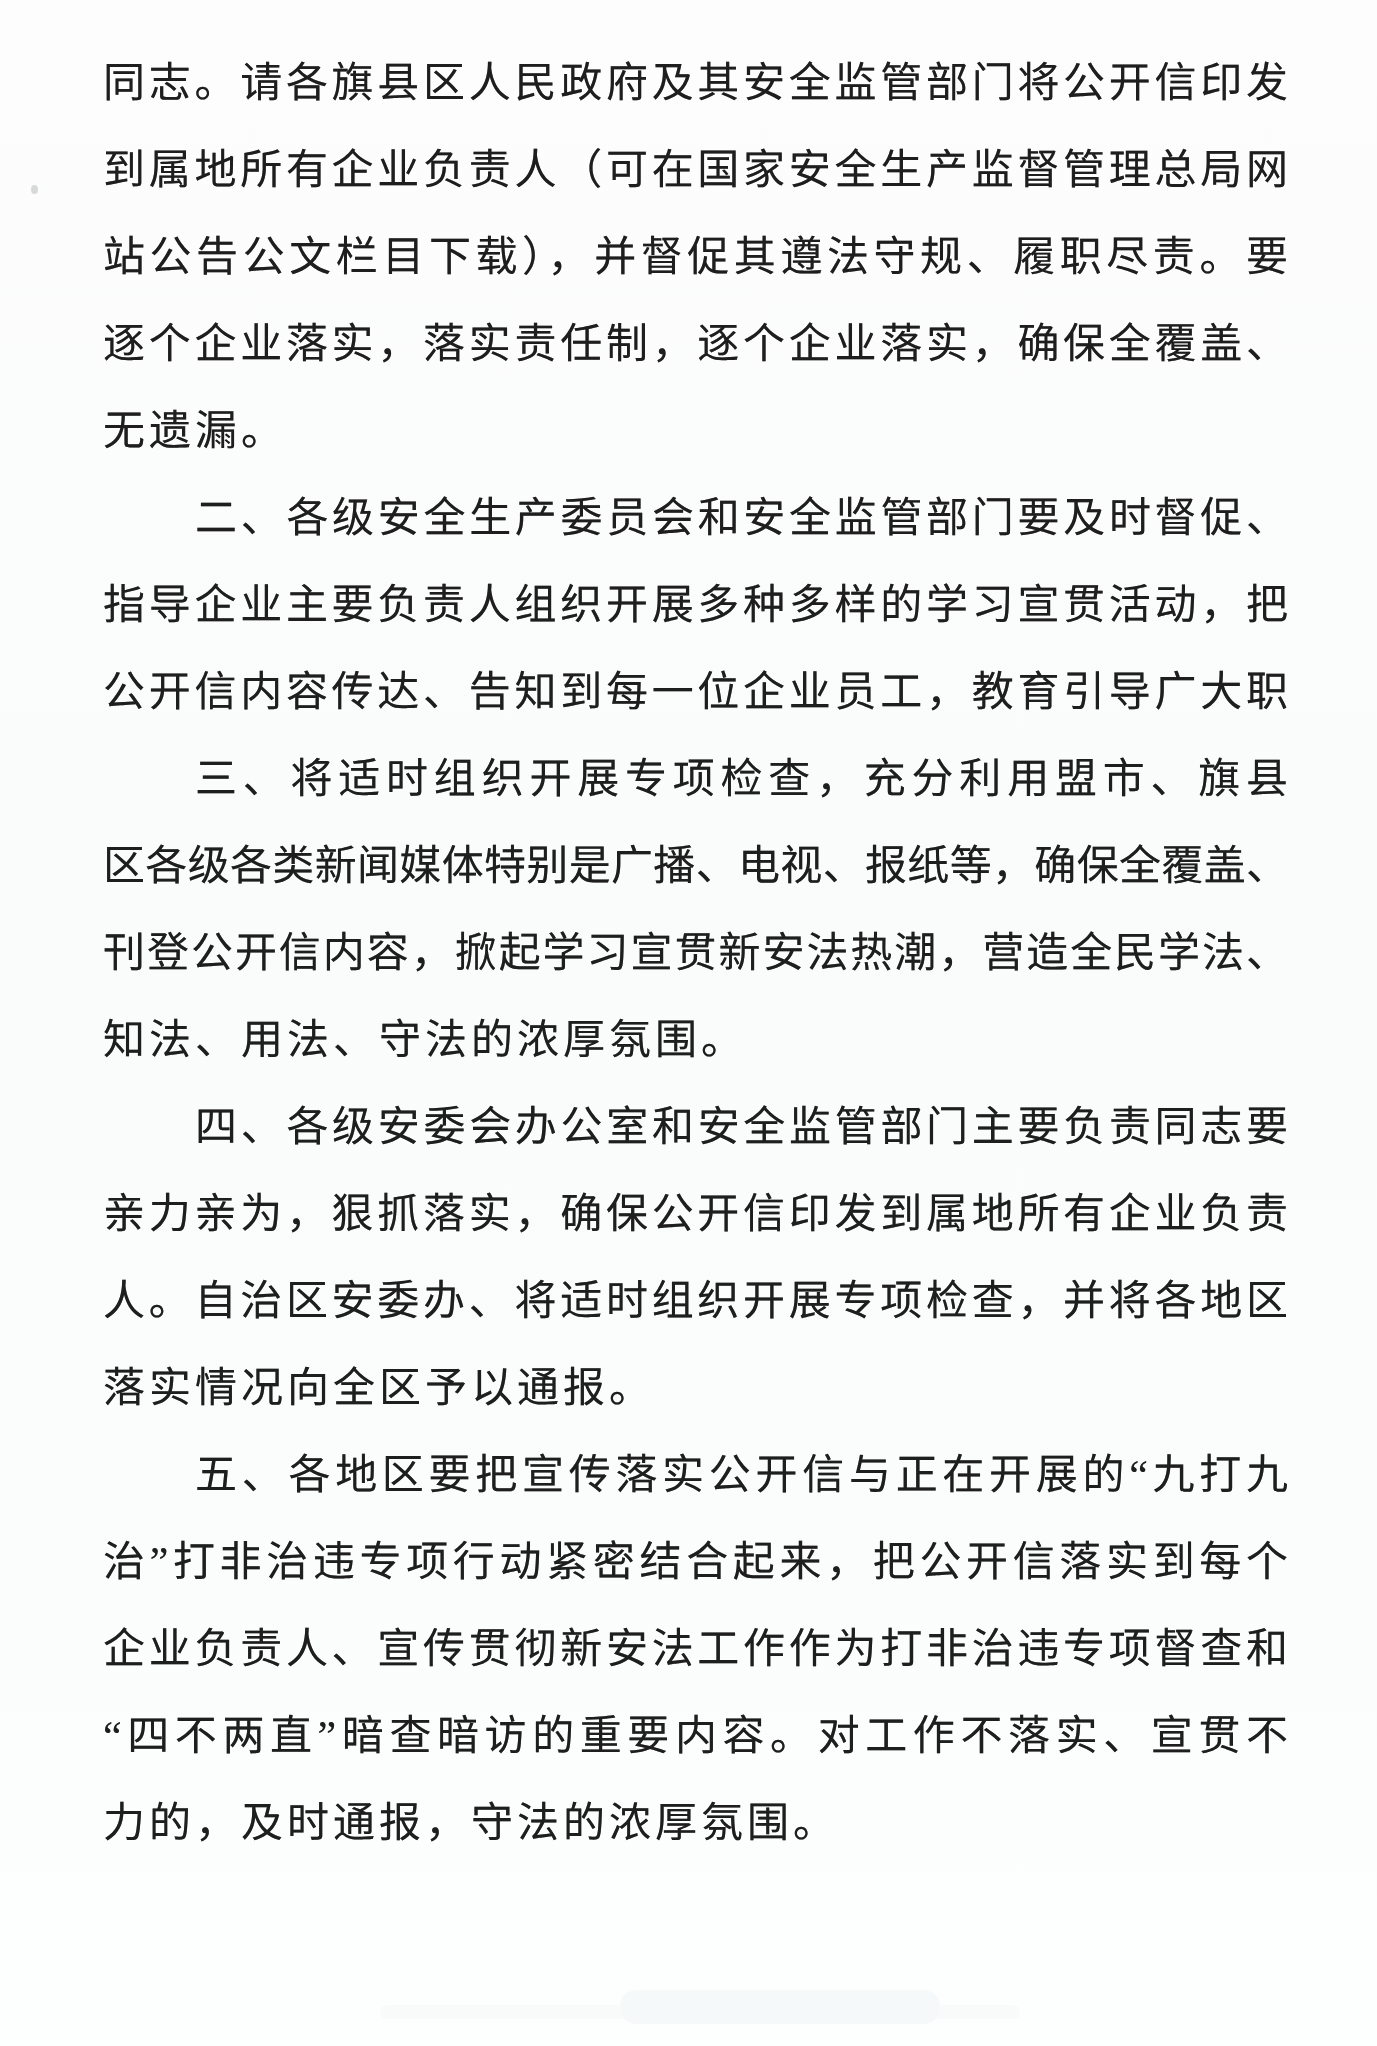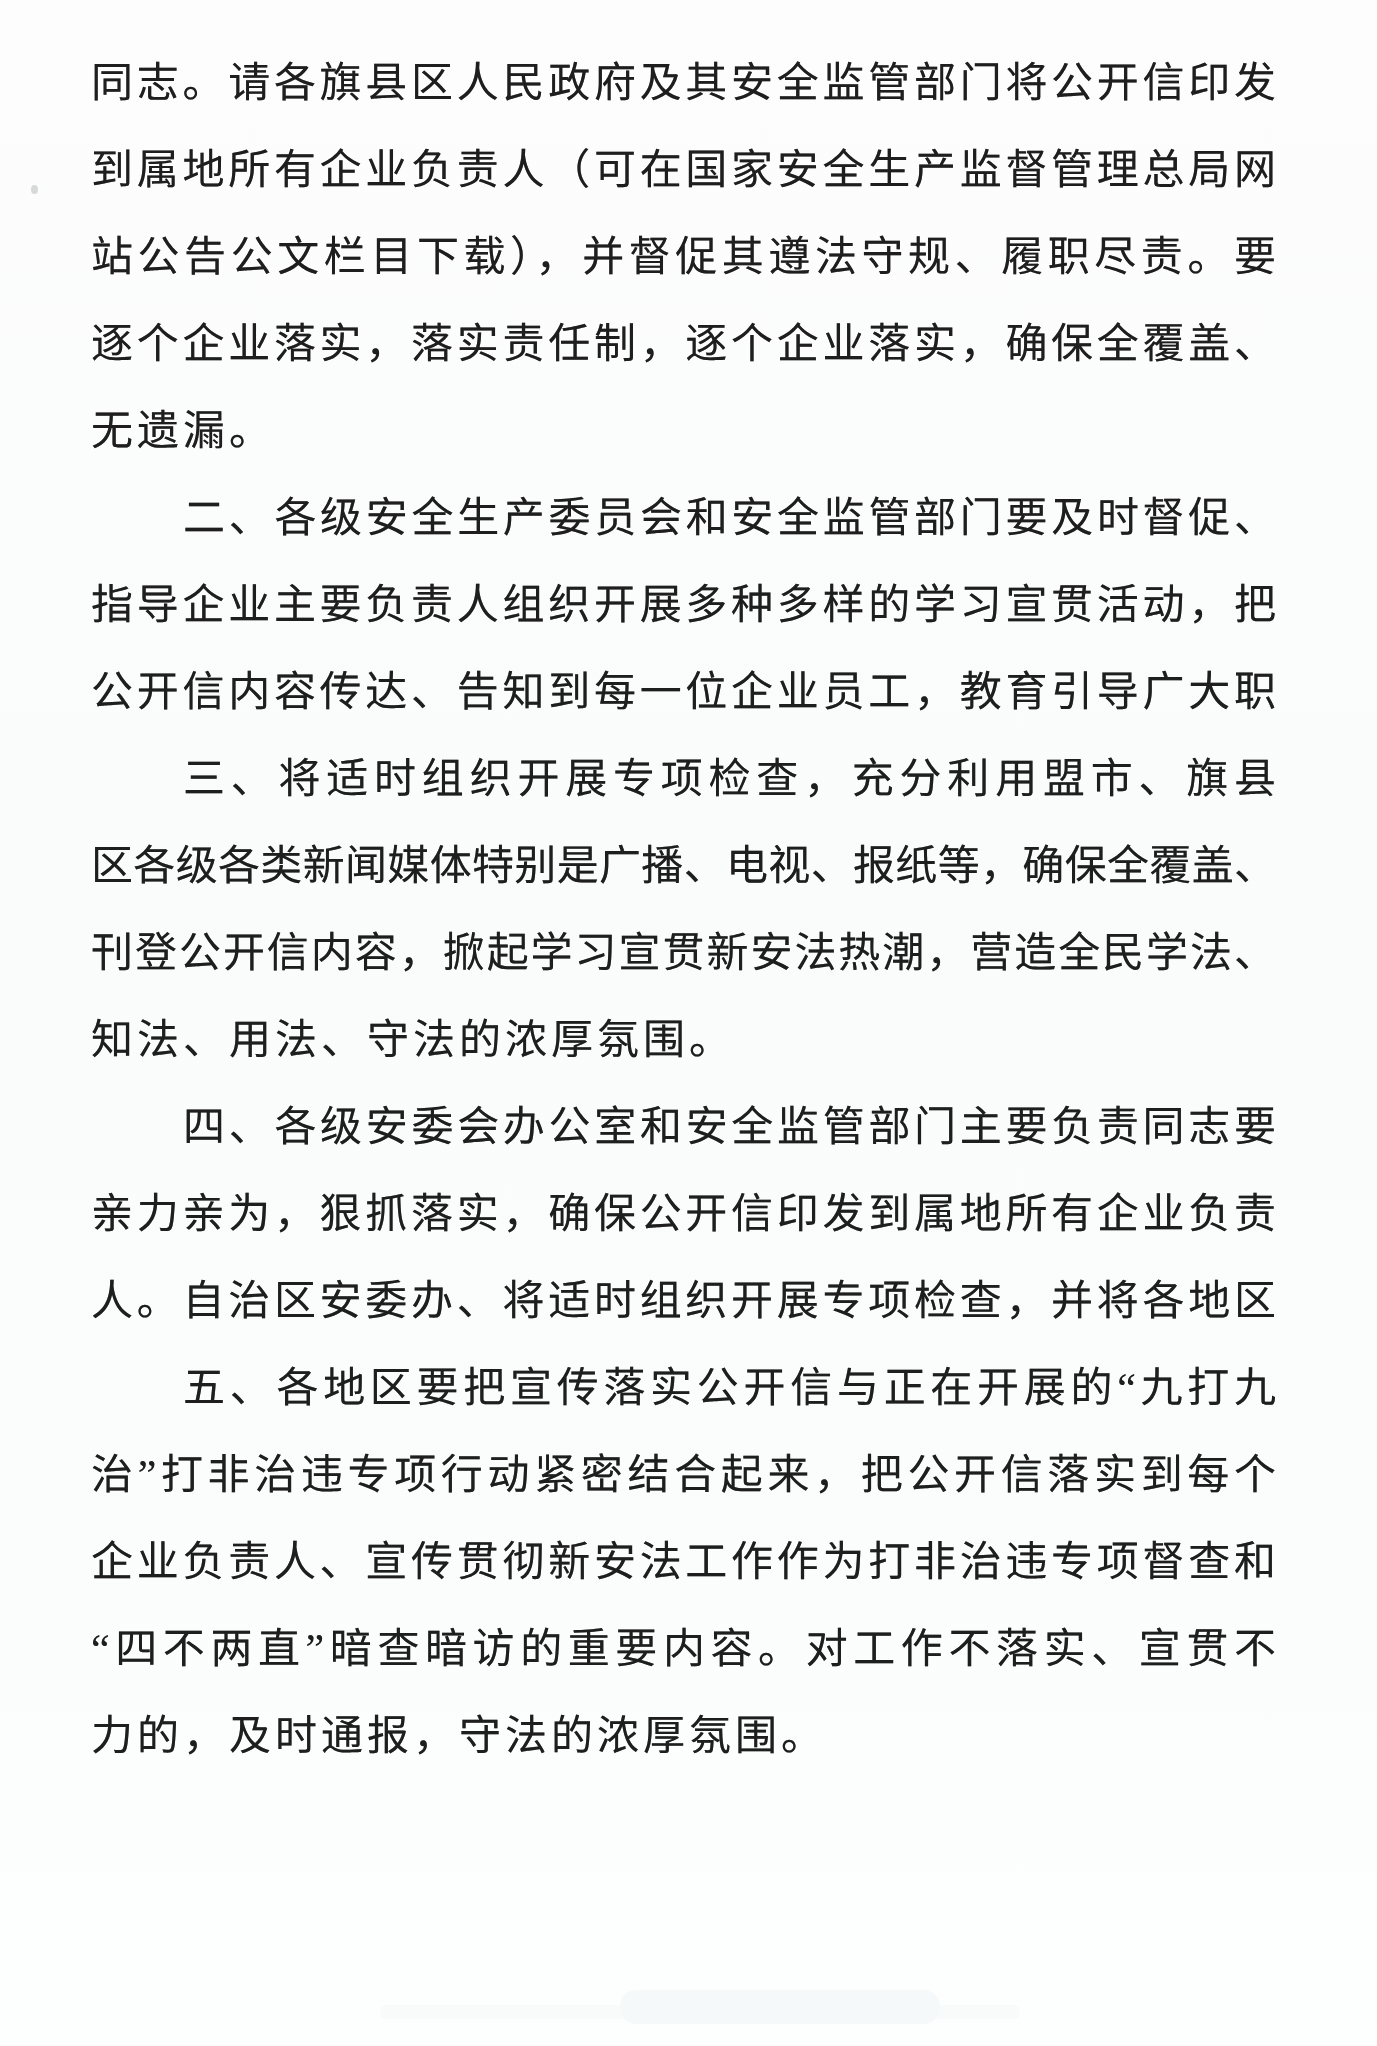--- a/index.html
+++ b/index.html
@@ -11,21 +11,21 @@
     position: relative;
     width: 1377px;
     height: 2046px;
     margin: 0 auto;
     background: linear-gradient(180deg, #fdfdfd 0%, #fafbfb 45%, #fbfcfc 75%, #fdfefe 100%);
     overflow: hidden;
     font-family: "Liberation Serif", "DejaVu Serif", serif;
   }
   .text-block {
     position: absolute;
-    left: 91px;
+    left: 103px;
     top: 40px;
     width: 1185px;
   }
   .line {
     height: 87px;
     line-height: 87px;
     font-size: 42px;
     letter-spacing: 4px;
     color: #1e1e1e;
     white-space: nowrap;
@@ -91,19 +91,20 @@
       <div class="line indent fill">二、各级安全生产委员会和安全监管部门要及时督促、</div>
       <div class="line fill">指导企业主要负责人组织开展多种多样的学习宣贯活动，把</div>
       <div class="line fill">公开信内容传达、告知到每一位企业员工，教育引导广大职</div>
       <div class="line indent fill">三、将适时组织开展专项检查，充分利用盟市、旗县</div>
       <div class="line fill">区各级各类新闻媒体特别是广播、电视、报纸等，确保全覆盖、</div>
       <div class="line fill">刊登公开信内容，掀起学习宣贯新安法热潮，营造全民学法、</div>
       <div class="line">知法、用法、守法的浓厚氛围。</div>
       <div class="line indent fill">四、各级安委会办公室和安全监管部门主要负责同志要</div>
       <div class="line fill">亲力亲为，狠抓落实，确保公开信印发到属地所有企业负责</div>
       <div class="line fill">人。自治区安委办、将适时组织开展专项检查，并将各地区</div>
+      <div class="line">落实情况向全区予以通报。</div>
       <div class="line indent fill">五、各地区要把宣传落实公开信与正在开展的“九打九</div>
       <div class="line fill">治”打非治违专项行动紧密结合起来，把公开信落实到每个</div>
       <div class="line fill">企业负责人、宣传贯彻新安法工作作为打非治违专项督查和</div>
       <div class="line fill">“四不两直”暗查暗访的重要内容。对工作不落实、宣贯不</div>
       <div class="line">力的，及时通报，守法的浓厚氛围。</div>
     </div>
 </div>
 
 </body></html>

